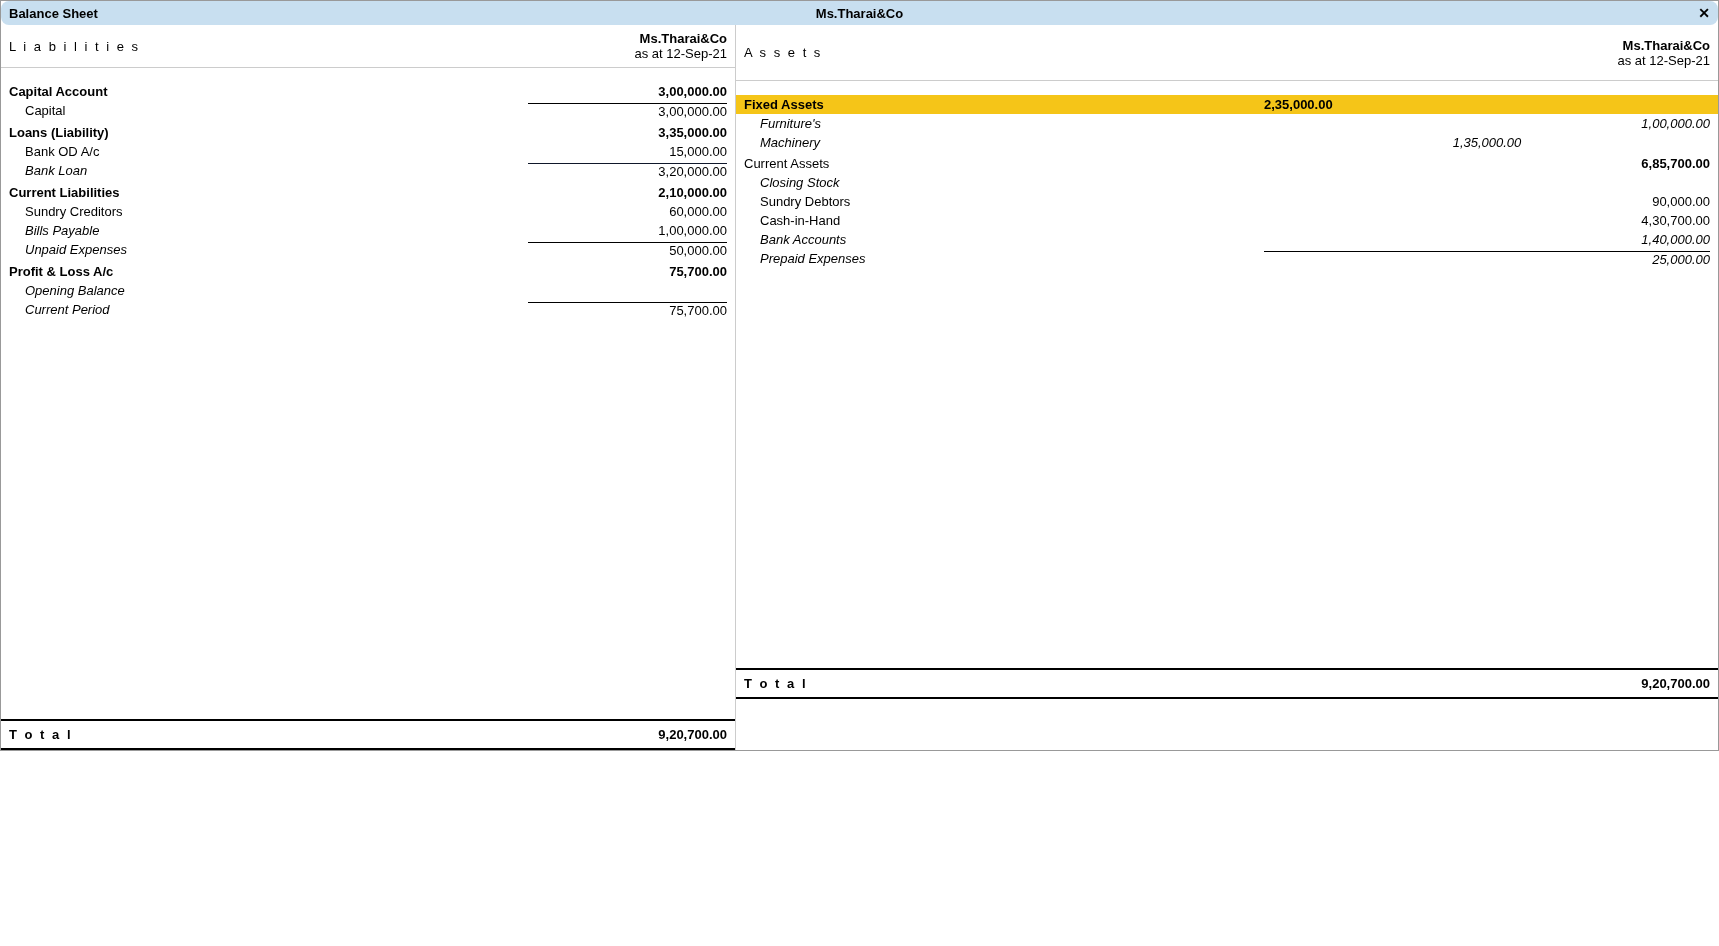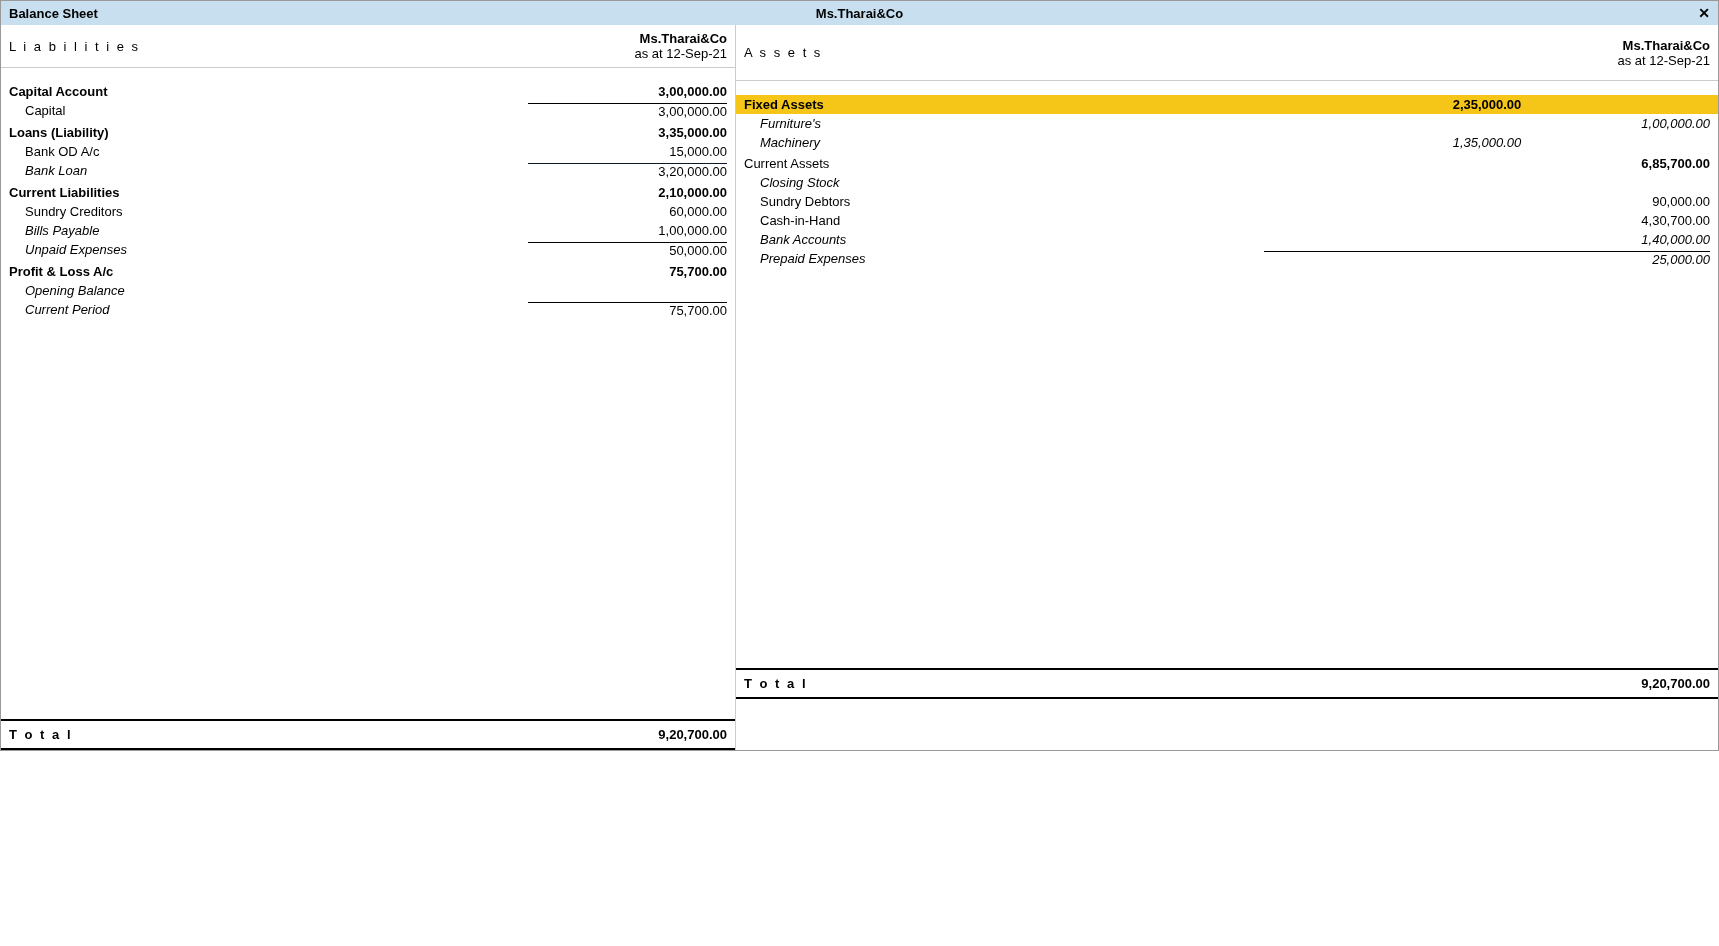--- a/index.html
+++ b/index.html
@@ -45,21 +45,21 @@
       background: none;
       border: none;
       font-weight: bold;
     }
   </style>
 </head>
 <body>
 
 <div class="window">
 
-  <div class="title-bar" style="position:relative;">
+  <div class="title-bar" style="position:relative;border-radius:8px;">
     <span class="title-bar-left">Balance Sheet</span>
     <span class="title-bar-title">Ms.Tharai&amp;Co</span>
     <button class="close-btn">✕</button>
   </div>
 
   <div style="display:flex; width:100%;">
 
     <div style="flex:0 0 735px; border-right:1px solid #ccc;">
       <table style="width:100%; border-collapse:collapse;">
 
@@ -159,21 +159,21 @@
             <div style="font-size:13px;">as at 12-Sep-21</div>
           </td>
         </tr>
 
         <tr>
               <td colspan="2" style="height:14px;"></td>
             </tr>
 
         <tr style="background:#f5c518;">
           <td style="font-weight:bold; padding:2px 8px;">Fixed Assets</td>
-          <td style="text-align:center; padding:2px 8px; font-weight:bold;">2,35,000.00</td>
+          <td style="text-align:left; padding:2px 8px; font-weight:bold;">2,35,000.00</td>
         </tr>
         <tr>
           <td style="padding:2px 8px 2px 24px; font-style:italic;">Furniture's</td>
           <td style="text-align:right; padding:2px 8px; font-style:italic;">1,00,000.00</td>
         </tr>
         <tr>
           <td style="padding:2px 8px 2px 24px; font-style:italic;">Machinery</td>
           <td style="text-align:center; padding:2px 8px; font-style:italic;">1,35,000.00</td>
         </tr>
 

